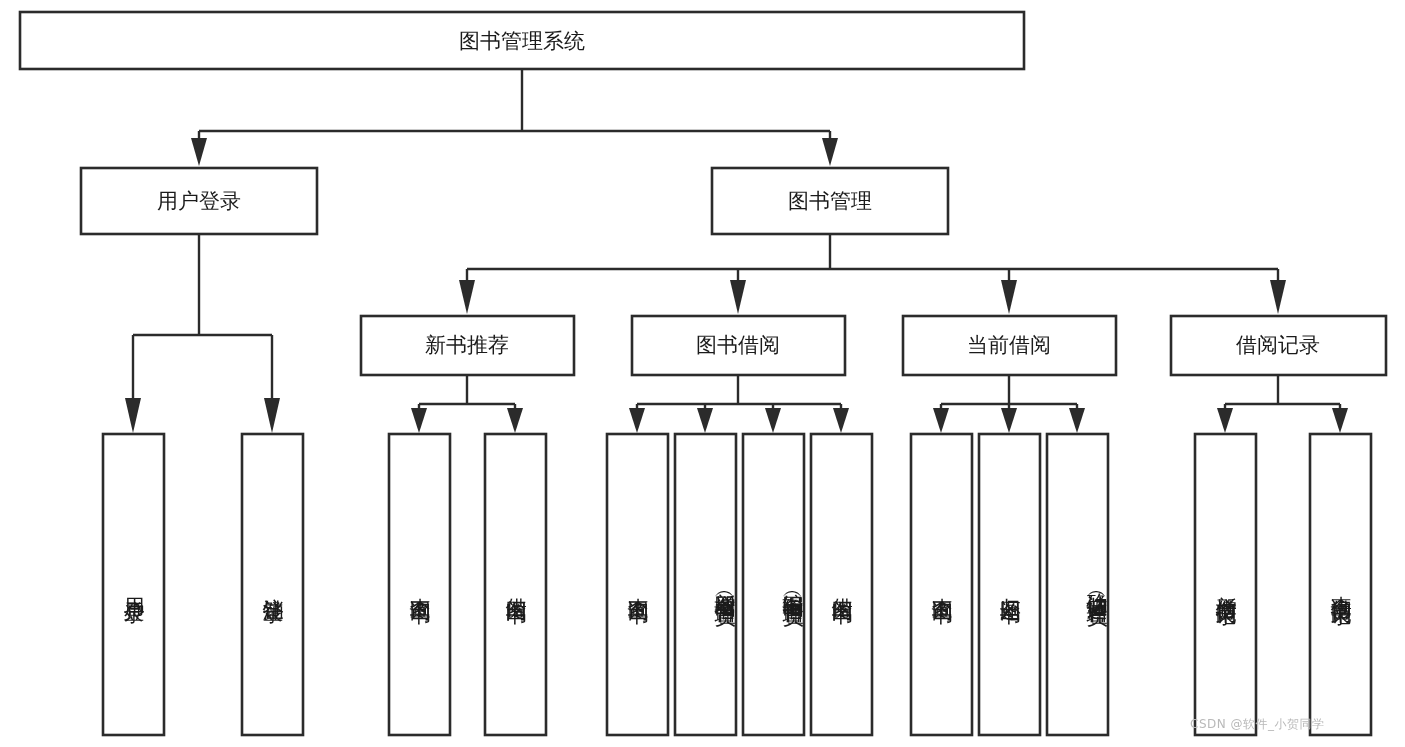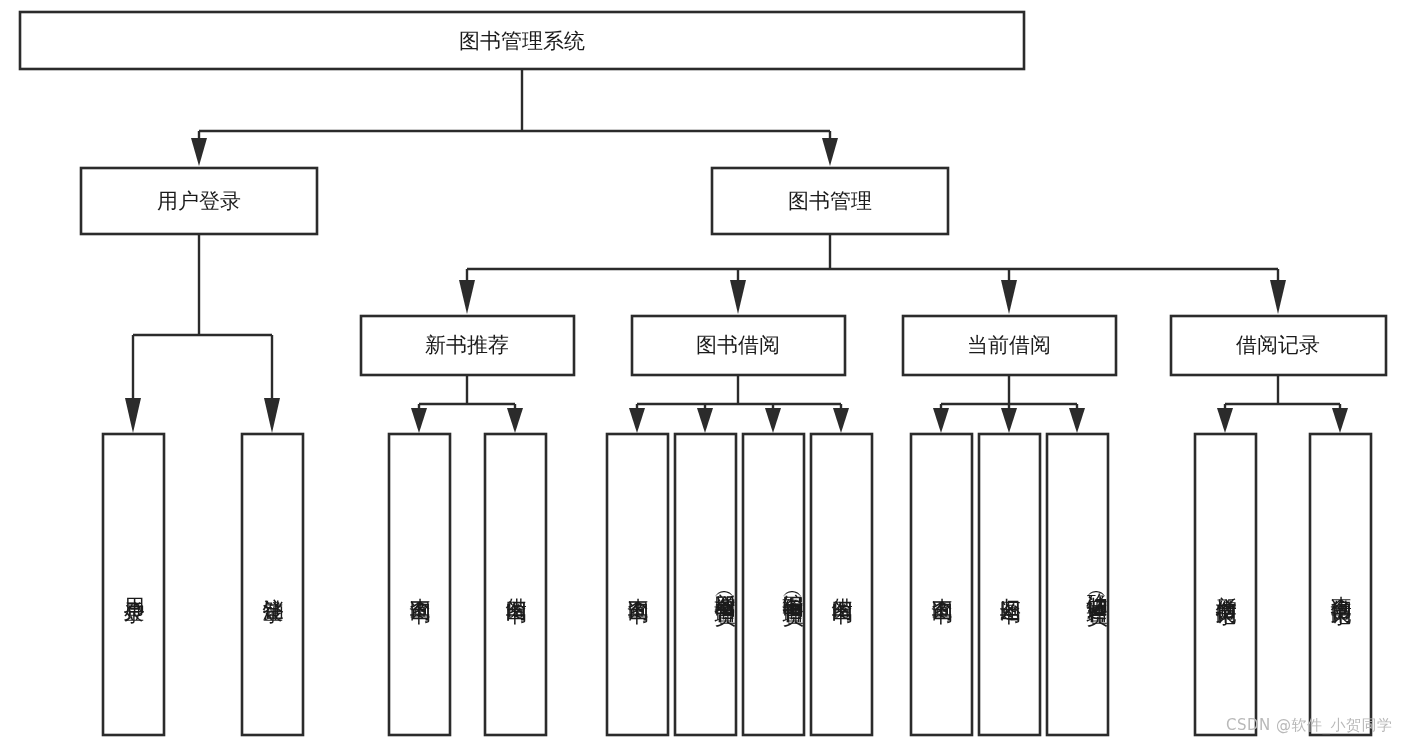--- a/index.html
+++ b/index.html
@@ -60,25 +60,24 @@
     text-align: center;
     display: flex;
     align-items: center;
     justify-content: center;
     white-space: nowrap;
     pointer-events: none;
   }
   .watermark {
     position: absolute;
     font-family: "DejaVu Sans", "Liberation Sans", sans-serif;
-    font-size: 15px;
+    font-size: 12px;
     color: #b9b9b9;
     white-space: nowrap;
     letter-spacing: 0.5px;
-    margin-left: 36px;
   }
 </style>
 </head>
 <body>
 
 <div id="diagram-root">
 
   <svg id="tree-svg" viewBox="0 0 1405 747">
     <defs></defs>
 

